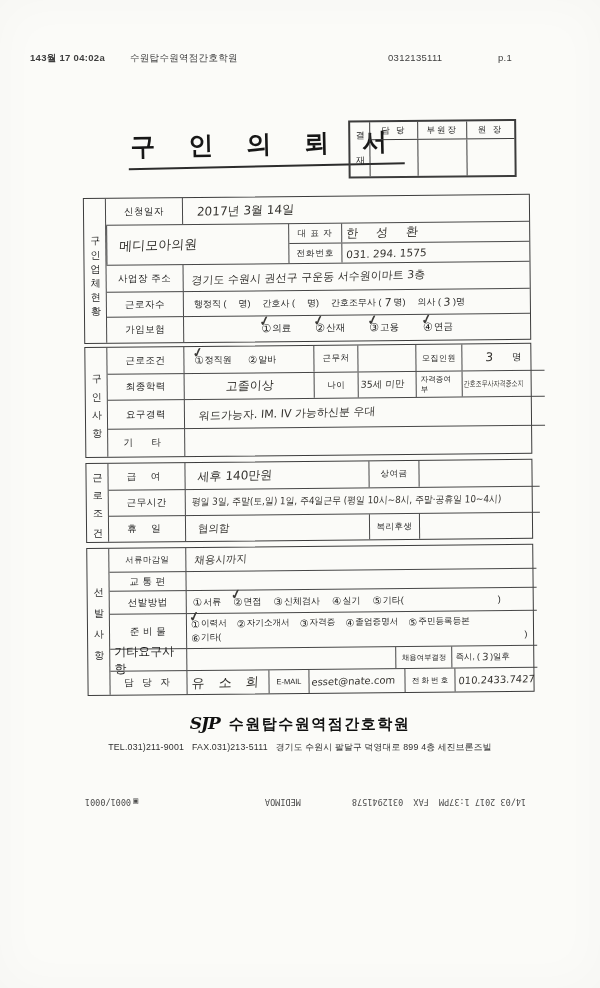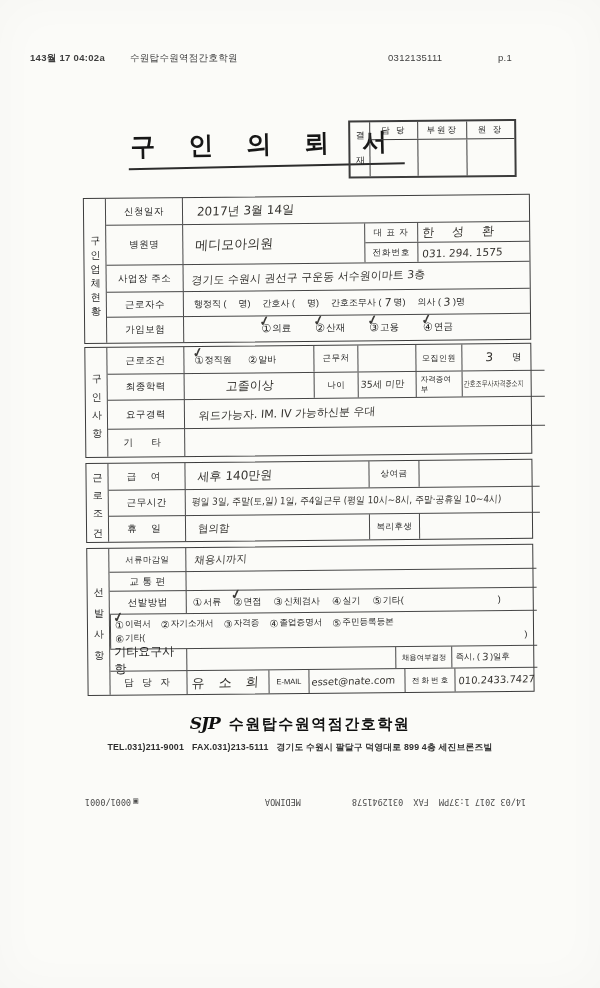--- a/index.html
+++ b/index.html
@@ -74,21 +74,21 @@
   .rblock .rr+.rr{border-top:1px solid #474747;}
   .rblock .rl{width:52px;min-width:52px;border-right:1px solid #474747;font-size:8.5px;
        display:flex;align-items:center;justify-content:center;letter-spacing:1px;color:#1d1d1d;}
   .rblock .rv{flex:1;display:flex;align-items:center;padding:0 4px;}
   
   .brand{position:absolute;top:713px;left:0;width:100%;text-align:center;}
   .brand .logo{font-family:"DejaVu Serif",serif;font-style:italic;font-weight:bold;
        font-size:17px;letter-spacing:-1px;color:#101010;margin-right:9px;}
   .brand .name{font-size:15px;font-weight:bold;letter-spacing:1.5px;color:#101010;}
   .finfo{position:absolute;top:742px;left:0;width:100%;text-align:center;font-size:8.8px;
-       color:#2e2e2e;letter-spacing:.2px;font-weight:bold;}
+       color:#2e2e2e;letter-spacing:.2px;}
   
   .flip{position:absolute;transform:rotate(180deg);font-family:"DejaVu Sans Mono",monospace;
        font-size:8.5px;color:#4c4c4c;display:inline-flex;align-items:center;gap:2px;}
   .ff-pages{left:85px;top:797px;} .ff-sender{left:265px;top:797px;} .ff-stamp{left:352px;top:797px;}
 </style>
 </head>
 <body>
 
 <div class="page">
 
@@ -126,21 +126,20 @@
         <span class="ls4">구인업체현황</span>
       </div>
       <div class="rows">
         <div class="r f" style="height:26px">
           <div class="c first lab">신청일자</div>
           <div class="c flex1" style="padding-left:14px">
             <span class="hw">2017년 3월 14일</span>
           </div>
         </div>
         <div class="r" style="height:40px">
-          <div class="c first lab">병원명</div>
           <div class="c" style="width:182px;padding-left:12px">
             <span class="hw big">메디모아의원</span>
           </div>
           <div class="rblock">
             <div class="rr">
               <div class="rl">대 표 자</div>
               <div class="rv">
                   <span class="hw" style="letter-spacing:7px">한 성 환</span>
                 </div>
             </div>
@@ -336,20 +335,21 @@
             <span class="opt md">
                 <span class="chk"></span>
                 <span class="num">⑤</span>
                 <span>기타(</span>
               </span>
             <span class="spacer70"></span>
             <span style="font-size:9px">)</span>
           </div>
         </div>
         <div class="r" style="height:35px">
+          <div class="c first lab">준 비 물</div>
           <div class="c flex1" style="flex-direction:column;align-items:stretch;justify-content:space-evenly;padding:2px 4px">
             <div style="display:flex;gap:10px">
               <span class="opt sm">
                   <span class="chk">✓</span>
                   <span class="num">①</span>
                   <span>이력서</span>
                 </span>
               <span class="opt sm">
                   <span class="chk"></span>
                   <span class="num">②</span>

